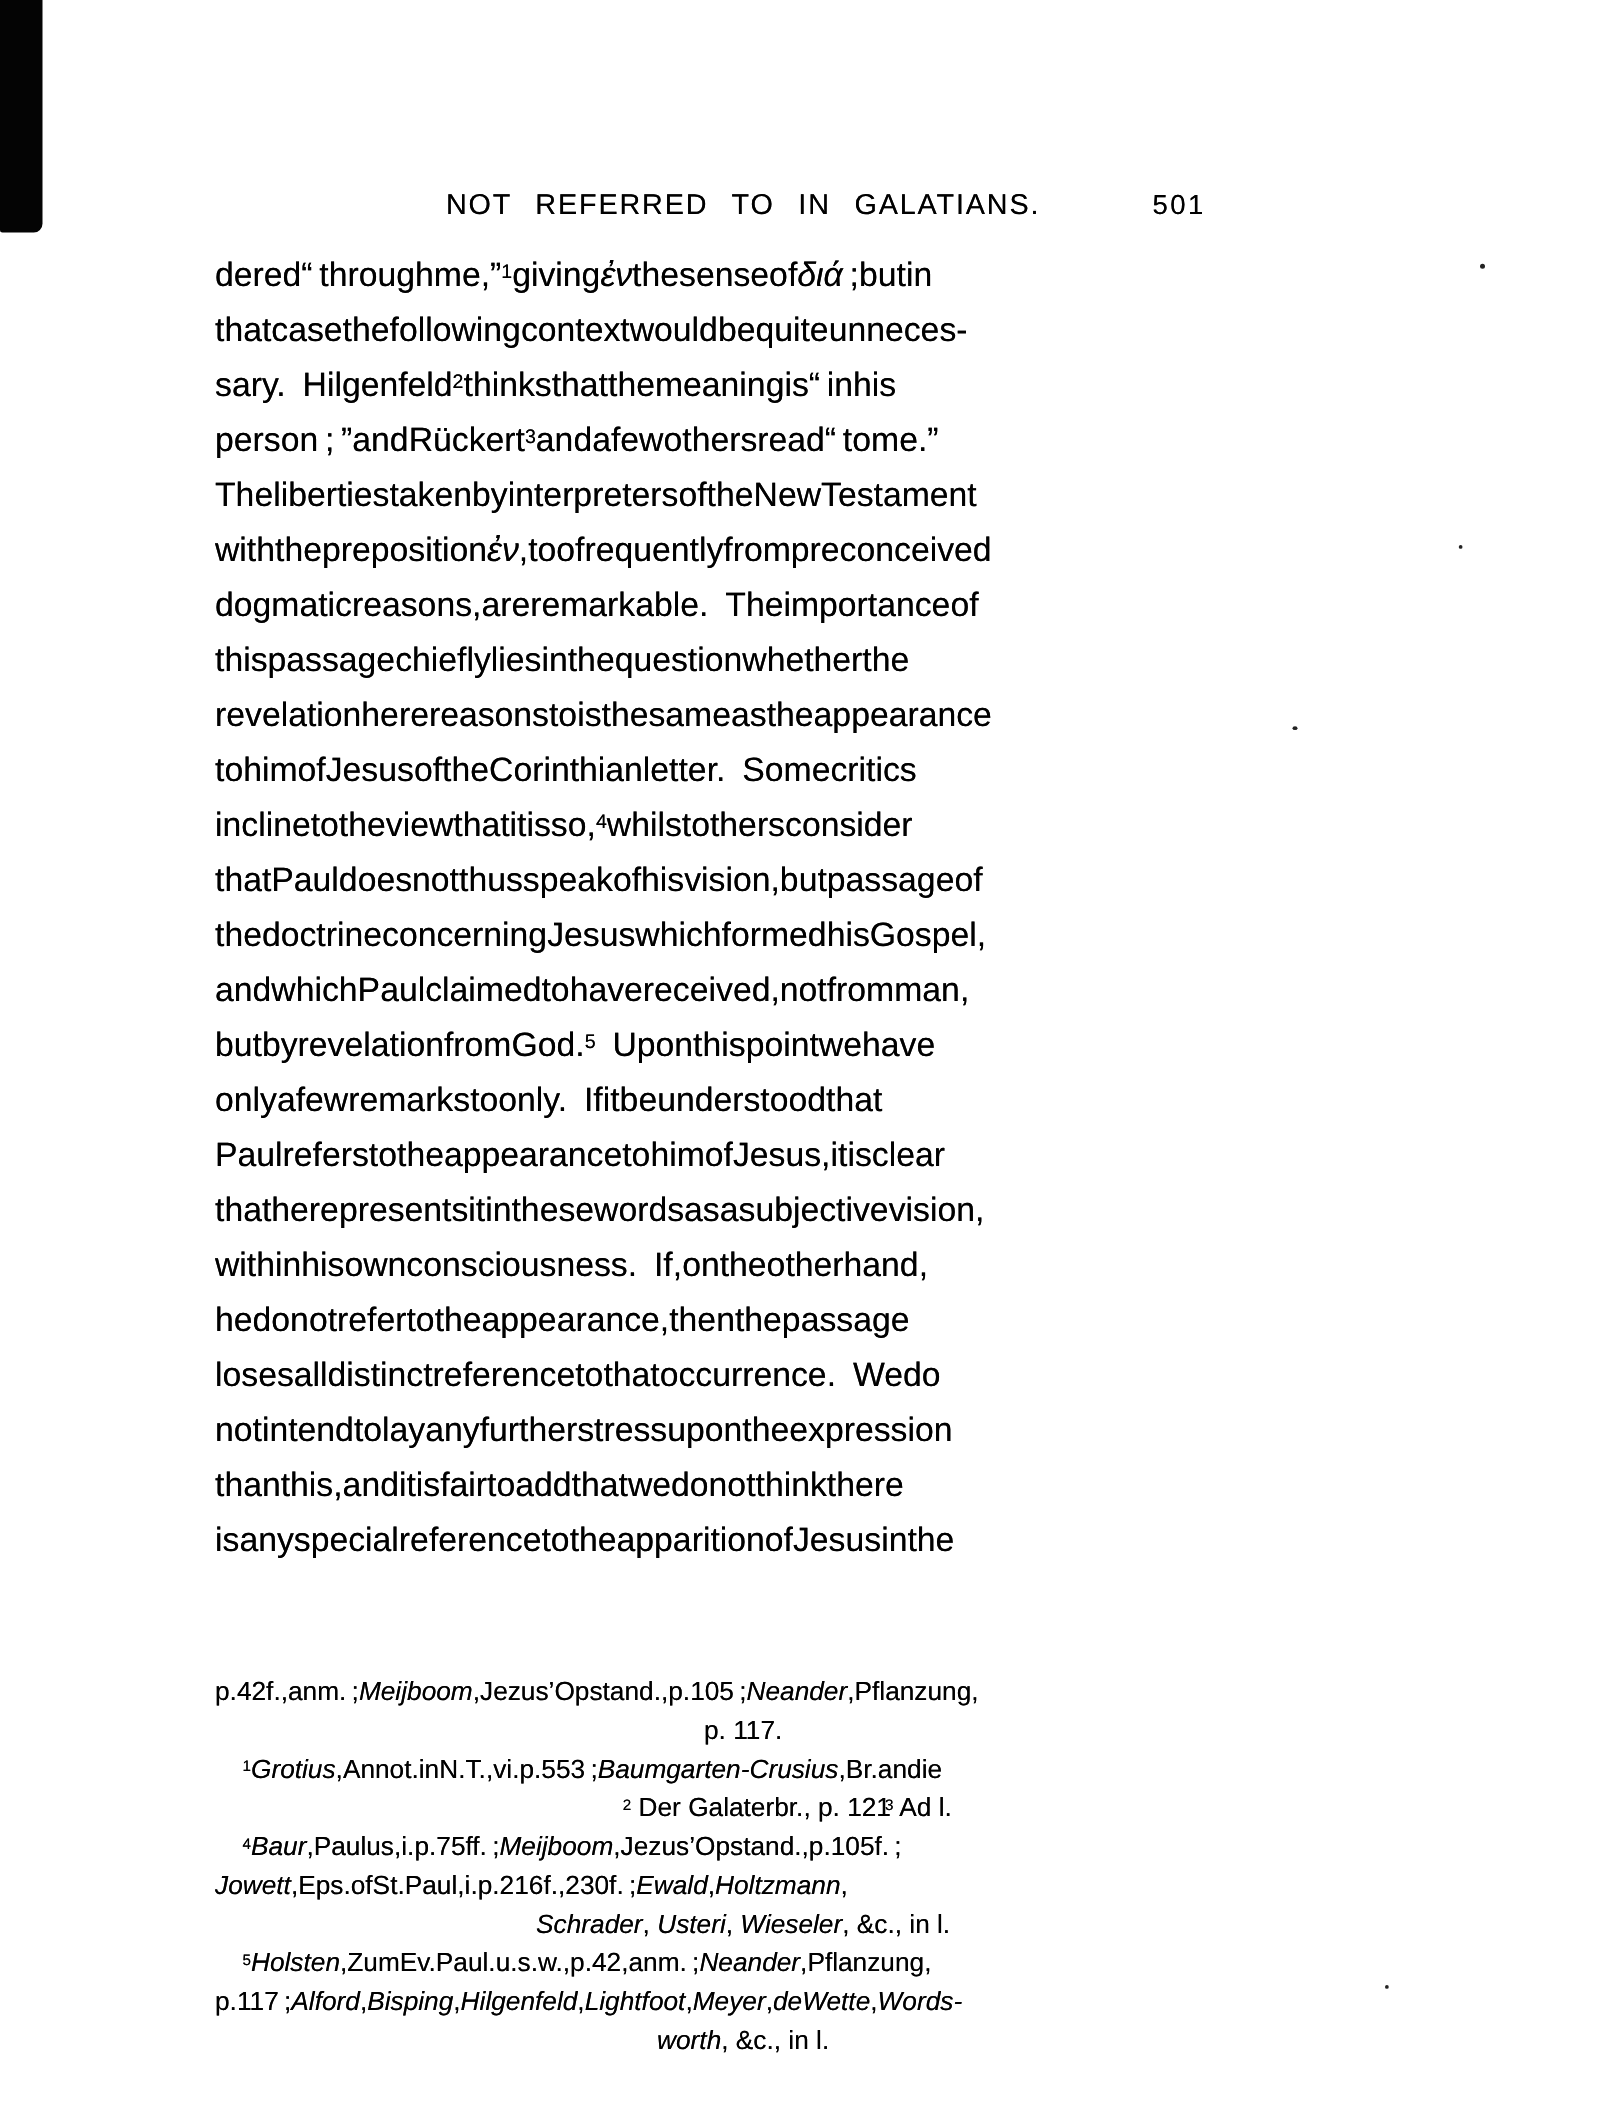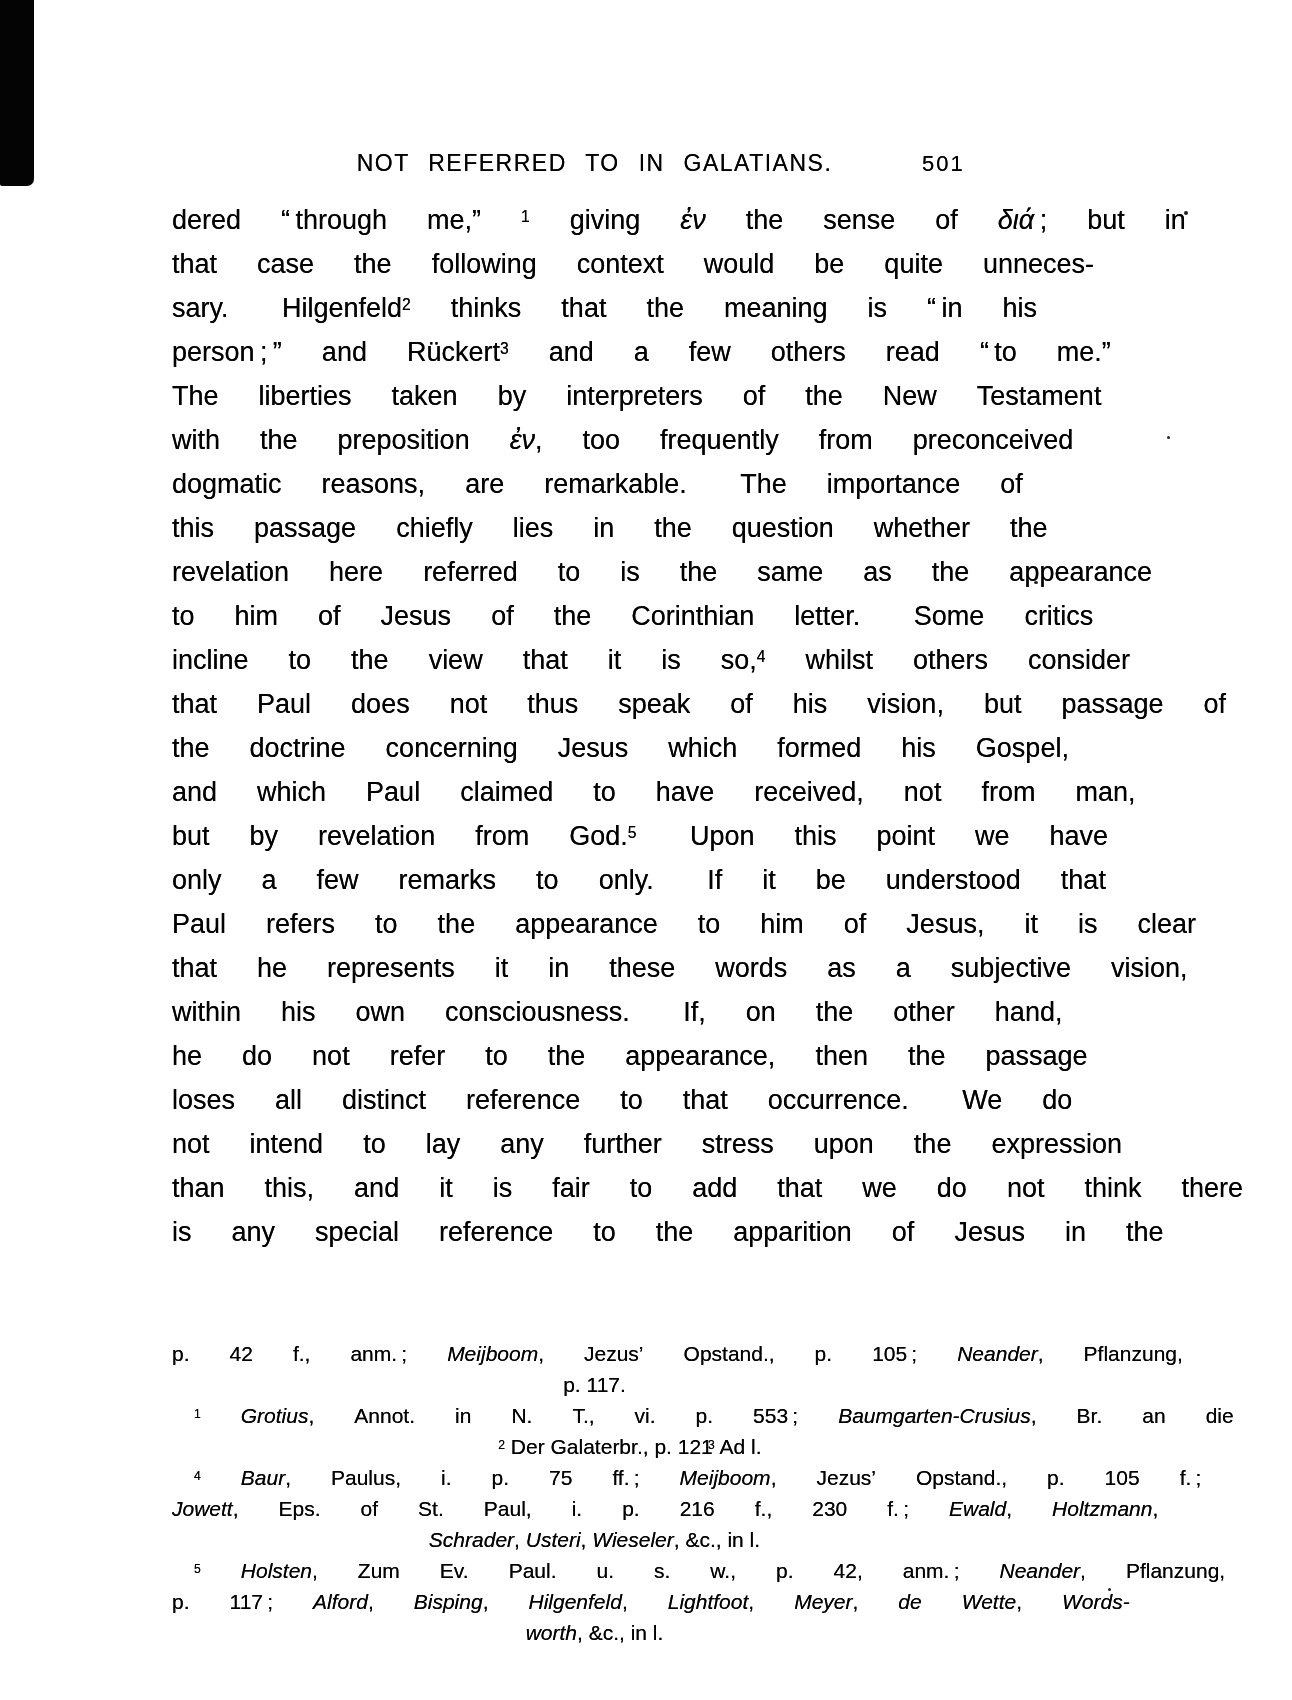--- a/index.html
+++ b/index.html
@@ -48,21 +48,21 @@
   
   .footnotes {
     position: absolute;
     left: 172px; top: 1338px;
     width: 845px;
     font-size: 21px;
   }
   .footnotes .line { line-height: 31px; }
 
   .line { position: relative; }
-  .jline { display: flex; justify-content: flex-start; gap: 40px; }
+  .jline { display: flex; justify-content: flex-start; }
   .lline { text-align: center; white-space: pre-wrap; }
   .indent { padding-left: 22px; }
   .word { white-space: pre; }
   .split-right { position: absolute; left: 520px; top: 0; white-space: pre; margin-left: 16px; }
 
   i { font-style: italic; }
   sup {
     font-size: 0.58em;
     line-height: 0;
     position: relative;
@@ -186,21 +186,21 @@
         <span class="word">lies</span>
         <span class="word">in</span>
         <span class="word">the</span>
         <span class="word">question</span>
         <span class="word">whether</span>
         <span class="word">the</span>
       </div>
       <div class="line jline">
         <span class="word">revelation</span>
         <span class="word">here</span>
-        <span class="word">referred</span>
+        <span class="word">reasons</span>
         <span class="word">to</span>
         <span class="word">is</span>
         <span class="word">the</span>
         <span class="word">same</span>
         <span class="word">as</span>
         <span class="word">the</span>
         <span class="word">appearance</span>
       </div>
       <div class="line jline">
         <span class="word">to</span>

